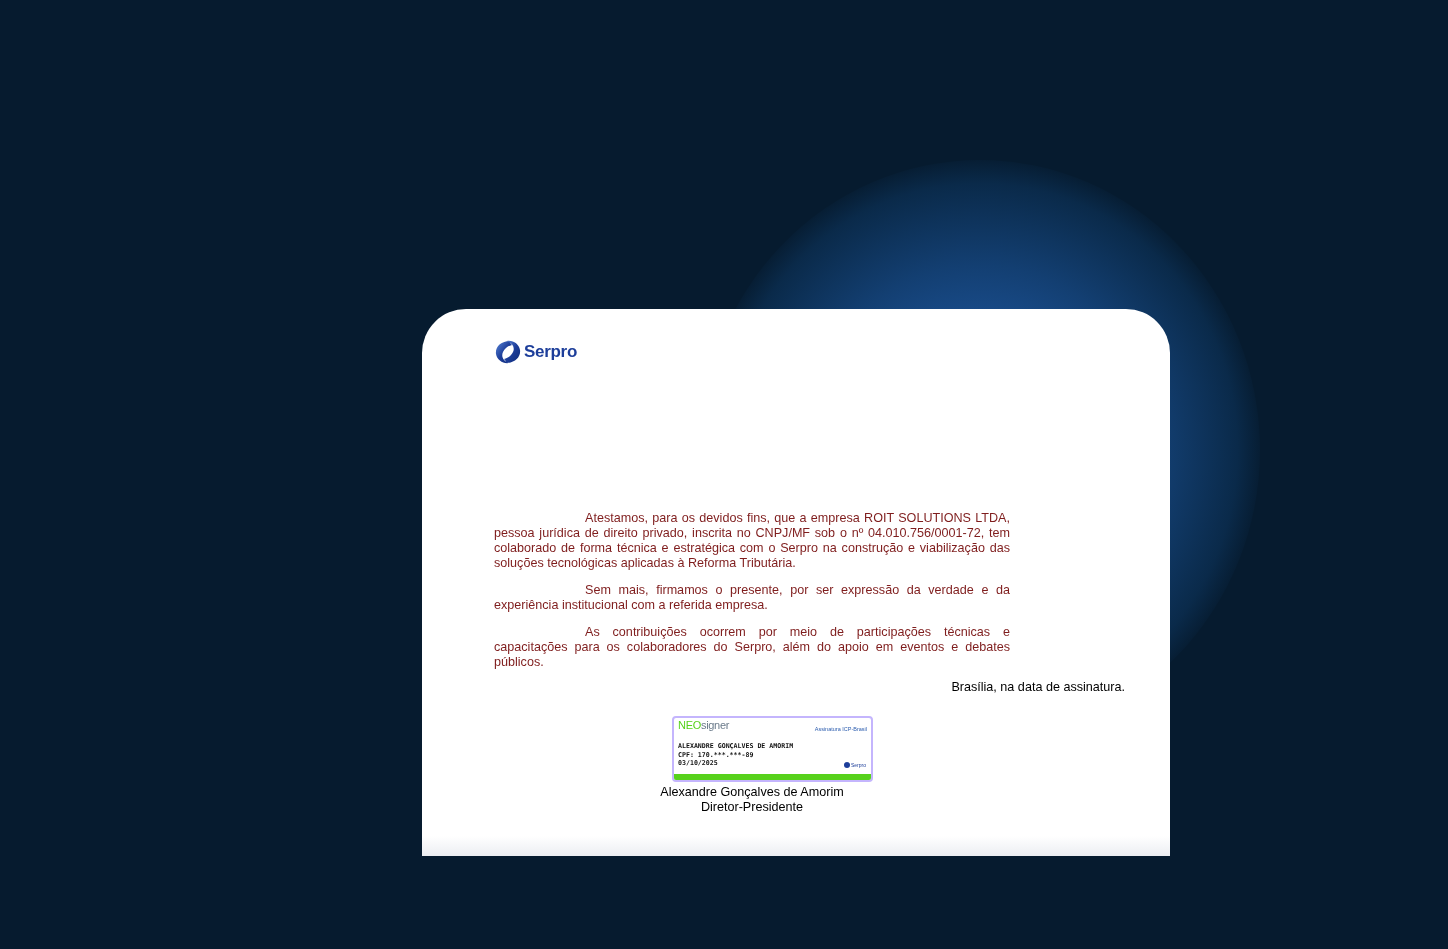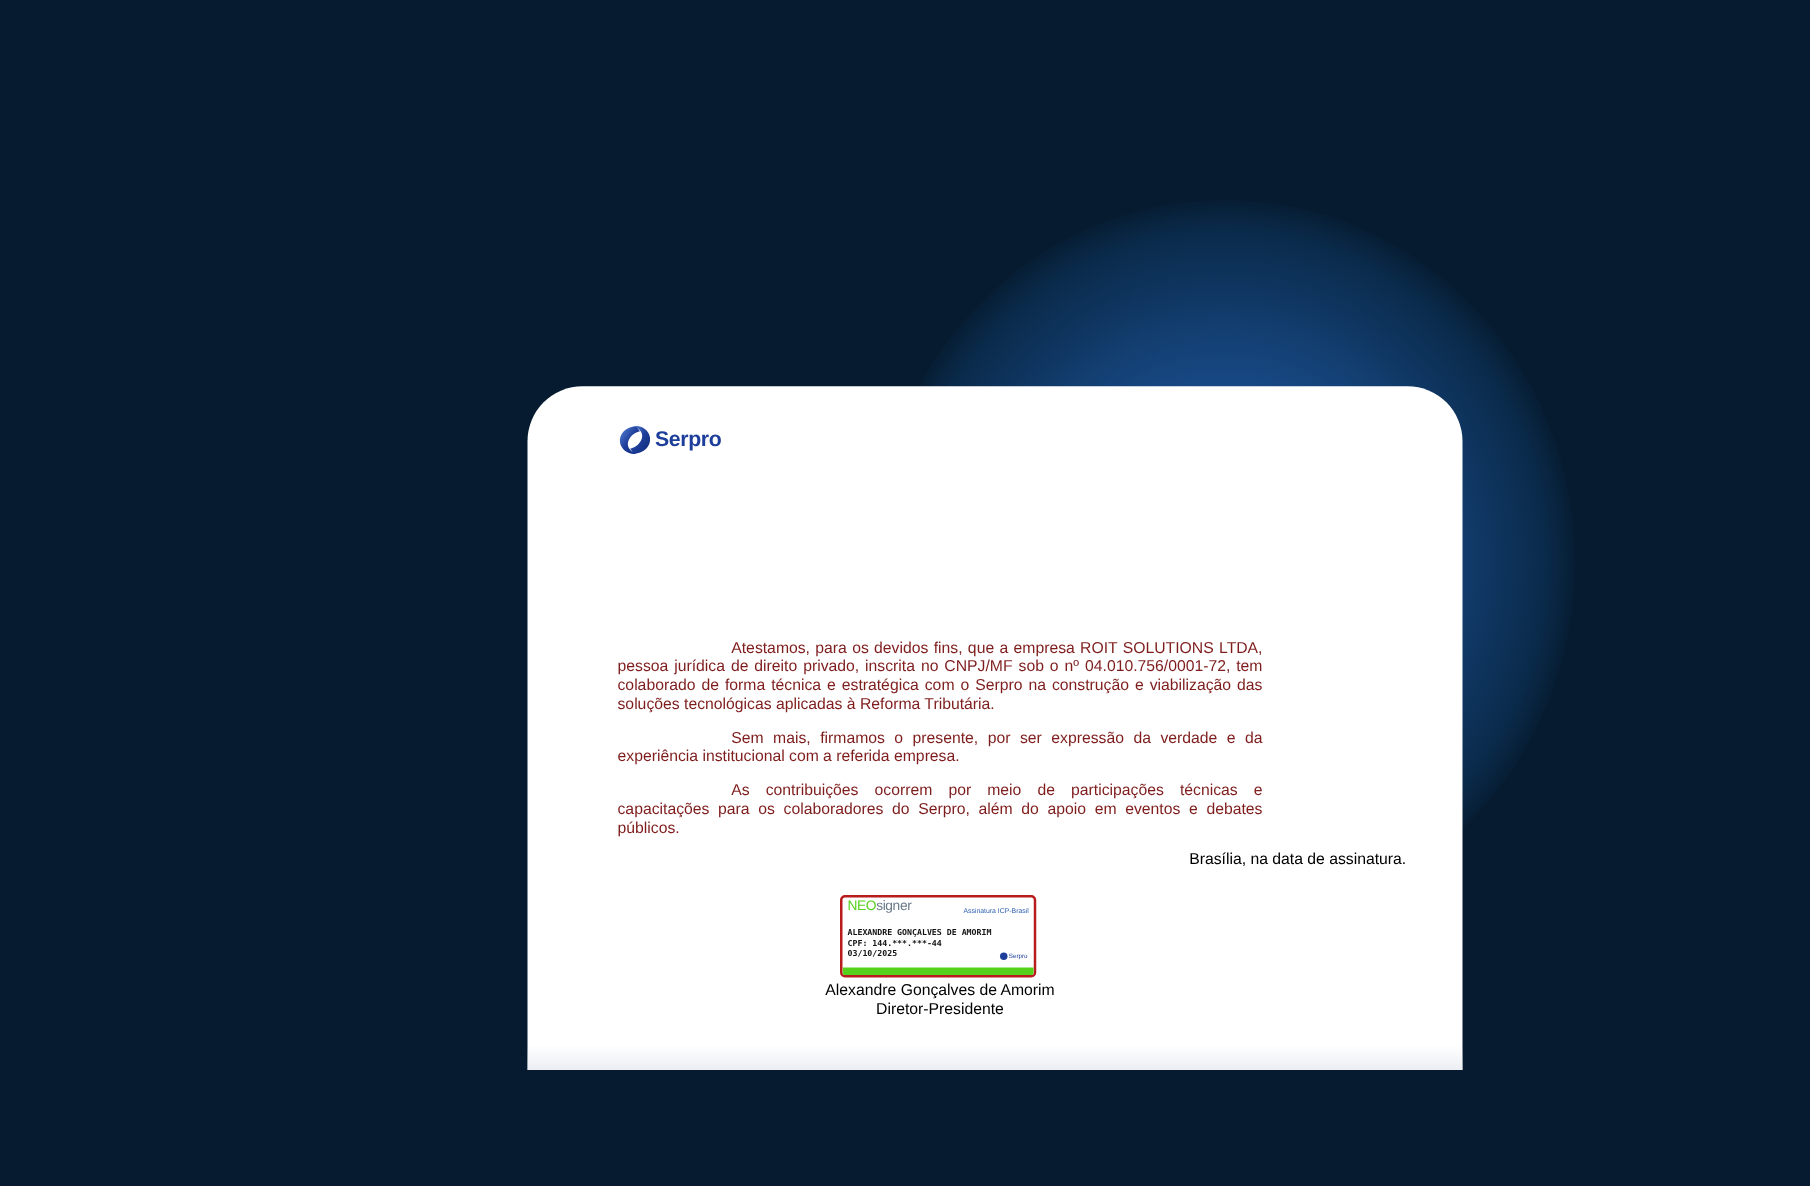--- a/index.html
+++ b/index.html
@@ -28,21 +28,21 @@
   .logo-text { color: #1d3e9a; font-size: 17px; font-weight: bold; margin-left: 2px; letter-spacing: -0.3px; }
   .title {
     position: absolute; left: 0; right: 0; top: 102px; text-align: center;
     font-size: 16px; font-weight: bold; color: #000; letter-spacing: 0.2px;
   }
   .body { position: absolute; left: 72px; width: 516px; top: 166px; font-size: 12.6px; line-height: 15px; color: #7f1d1d; margin-top: 36px; }
   .body p { margin: 0 0 12px 0; text-align: justify; text-indent: 91px; }
   .place { position: absolute; right: 45px; top: 371px; font-size: 12.6px; color: #000; text-align: right; }
   .stamp {
     position: absolute; left: 250px; top: 407px; width: 153px; height: 62px;
-    border: 2px solid #b91c1c; border-radius: 4px; background: #fff; overflow: hidden;
+    border: 2px solid #c4b5fd; border-radius: 4px; background: #fff; overflow: hidden; padding-left: 44px;
   }
   .stamp-bar { position: absolute; left: 0; right: 0; bottom: 0; height: 6px; background: #57d21c; }
   .stamp-brand { position: absolute; left: 4px; top: 1px; font-size: 11px; color: #6a7a8a; letter-spacing: -0.3px; }
   .stamp-brand .n { color: #57d21c; }
   .stamp-icp { position: absolute; right: 4px; top: 8px; font-size: 5.5px; color: #2b5cae; }
   .stamp-lines { position: absolute; left: 4px; top: 24px; font-family: "DejaVu Sans Mono", monospace; font-size: 6.6px; line-height: 8.5px; font-weight: bold; color: #111; }
   .stamp-serpro { position: absolute; right: 5px; top: 44px; font-size: 5px; color: #1d3e9a; display: flex; align-items: center; }
   .stamp-serpro .dot { width: 6px; height: 6px; border-radius: 50%; background: #1d3e9a; margin-right: 1px; }
   .signer { position: absolute; left: 0; width: 660px; top: 476px; text-align: center; font-size: 12.6px; line-height: 15px; color: #000; }
   .signer div { width: 660px; }
@@ -75,21 +75,21 @@
     <p>As contribuições ocorrem por meio de participações técnicas e capacitações para os colaboradores do Serpro, além do apoio em eventos e debates públicos.</p>
   </div>
 
   <div class="place">Brasília, na data de assinatura.</div>
 
   <div class="stamp">
     <div class="stamp-brand"><span class="n">NEO</span><span>signer</span></div>
     <div class="stamp-icp">Assinatura ICP-Brasil</div>
     <div class="stamp-lines">
       <div>ALEXANDRE GONÇALVES DE AMORIM</div>
-      <div>CPF: 144.***.***-44</div>
+      <div>CPF: 170.***.***-89</div>
       <div>03/10/2025</div>
     </div>
     <div class="stamp-serpro">
       <span class="dot"></span>
       <span>Serpro</span>
     </div>
     <div class="stamp-bar"></div>
   </div>
 
   <div class="signer">

